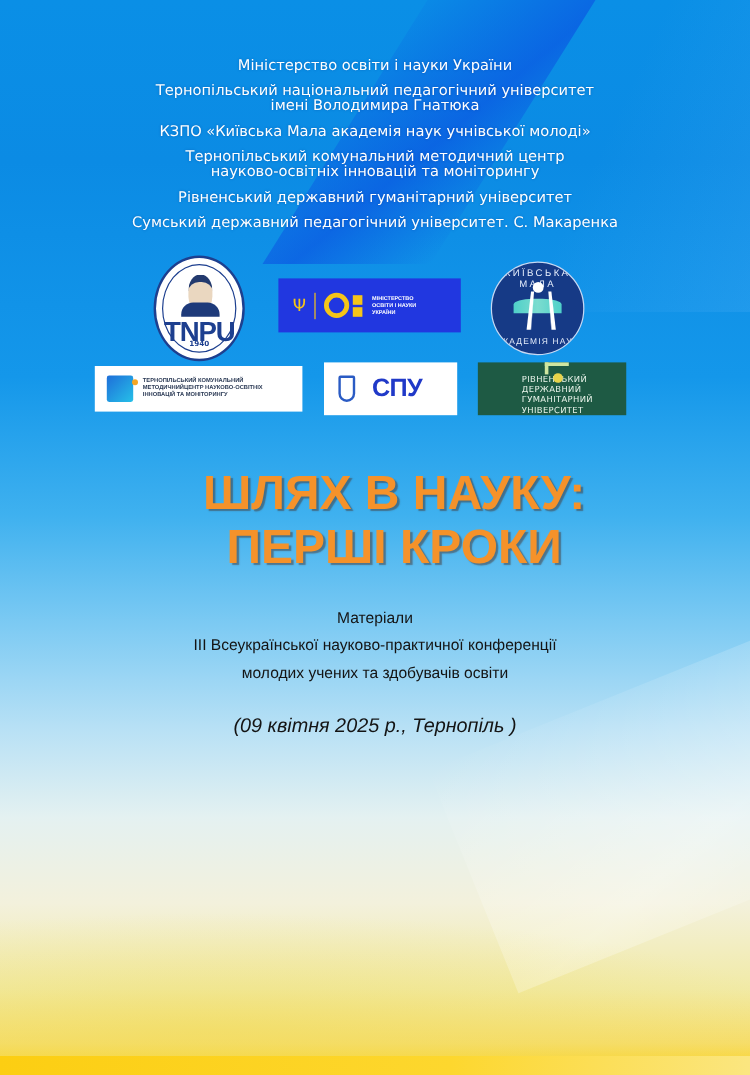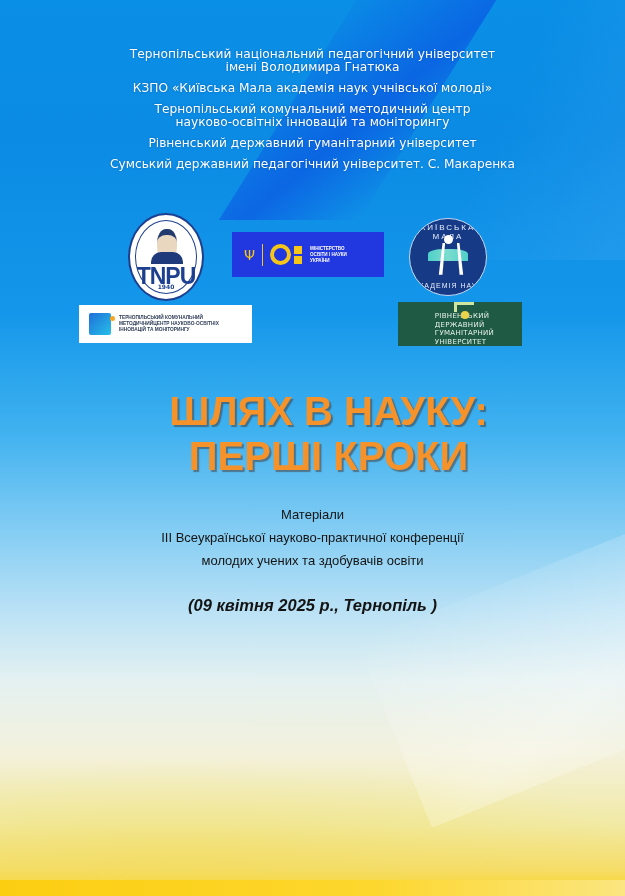--- a/index.html
+++ b/index.html
@@ -76,33 +76,36 @@
 
   .title { position:absolute; left:16px; width:625px; text-align:center; font-family:"Liberation Sans", sans-serif;
     font-weight:bold; color:#f5922a; font-size:40px; line-height:45px;
     text-shadow: 2px 2px 1px rgba(70,60,60,.55); }
   .title.l1 { top:389px; }
   .title.l2 { top:434px; }
 
   .subtitle { position:absolute; left:0; width:625px; top:503px; text-align:center;
     font-family:"Liberation Sans", sans-serif; color:#141414; font-size:13px; line-height:23px; }
   .date { position:absolute; left:0; width:625px; top:596px; text-align:center;
-    font-family:"Liberation Sans", sans-serif; font-style:italic; font-weight:bold; color:#141414; font-size:16.5px; }
+    font-family:"Liberation Sans", sans-serif; font-style:italic; font-weight:normal; color:#141414; font-size:16.5px; }
 </style>
 </head>
 <body>
 
 <div class="page">
   <div class="streak1"></div>
   <div class="streak2"></div>
   <div class="sheen"></div>
   <div class="warm"></div>
   <div class="bottom-band"></div>
 
   <div class="orgs">
+    <div class="org">
+      <div>Міністерство освіти і науки України</div>
+    </div>
     <div class="org">
       <div>Тернопільський національний педагогічний університет</div>
       <div>імені Володимира Гнатюка</div>
     </div>
     <div class="org">
       <div>КЗПО «Київська Мала академія наук учнівської молоді»</div>
     </div>
     <div class="org">
       <div>Тернопільський комунальний методичний центр</div>
       <div>науково-освітніх інновацій та моніторингу</div>
@@ -148,20 +151,24 @@
 
   <div class="logo tkmc">
     <span class="ico"></span>
     <div class="lbl">
       <div>ТЕРНОПІЛЬСЬКИЙ КОМУНАЛЬНИЙ</div>
       <div>МЕТОДИЧНИЙЦЕНТР НАУКОВО-ОСВІТНІХ</div>
       <div>ІННОВАЦІЙ ТА МОНІТОРИНГУ</div>
     </div>
   </div>
 
+  <div class="logo spu">
+    <span class="shield"></span>
+    <span class="txt">СПУ</span>
+  </div>
 
   <div class="logo rdgu">
     <span class="ico"></span>
     <div class="lbl">
       <div>РІВНЕНСЬКИЙ</div>
       <div>ДЕРЖАВНИЙ</div>
       <div>ГУМАНІТАРНИЙ</div>
       <div>УНІВЕРСИТЕТ</div>
     </div>
   </div>

